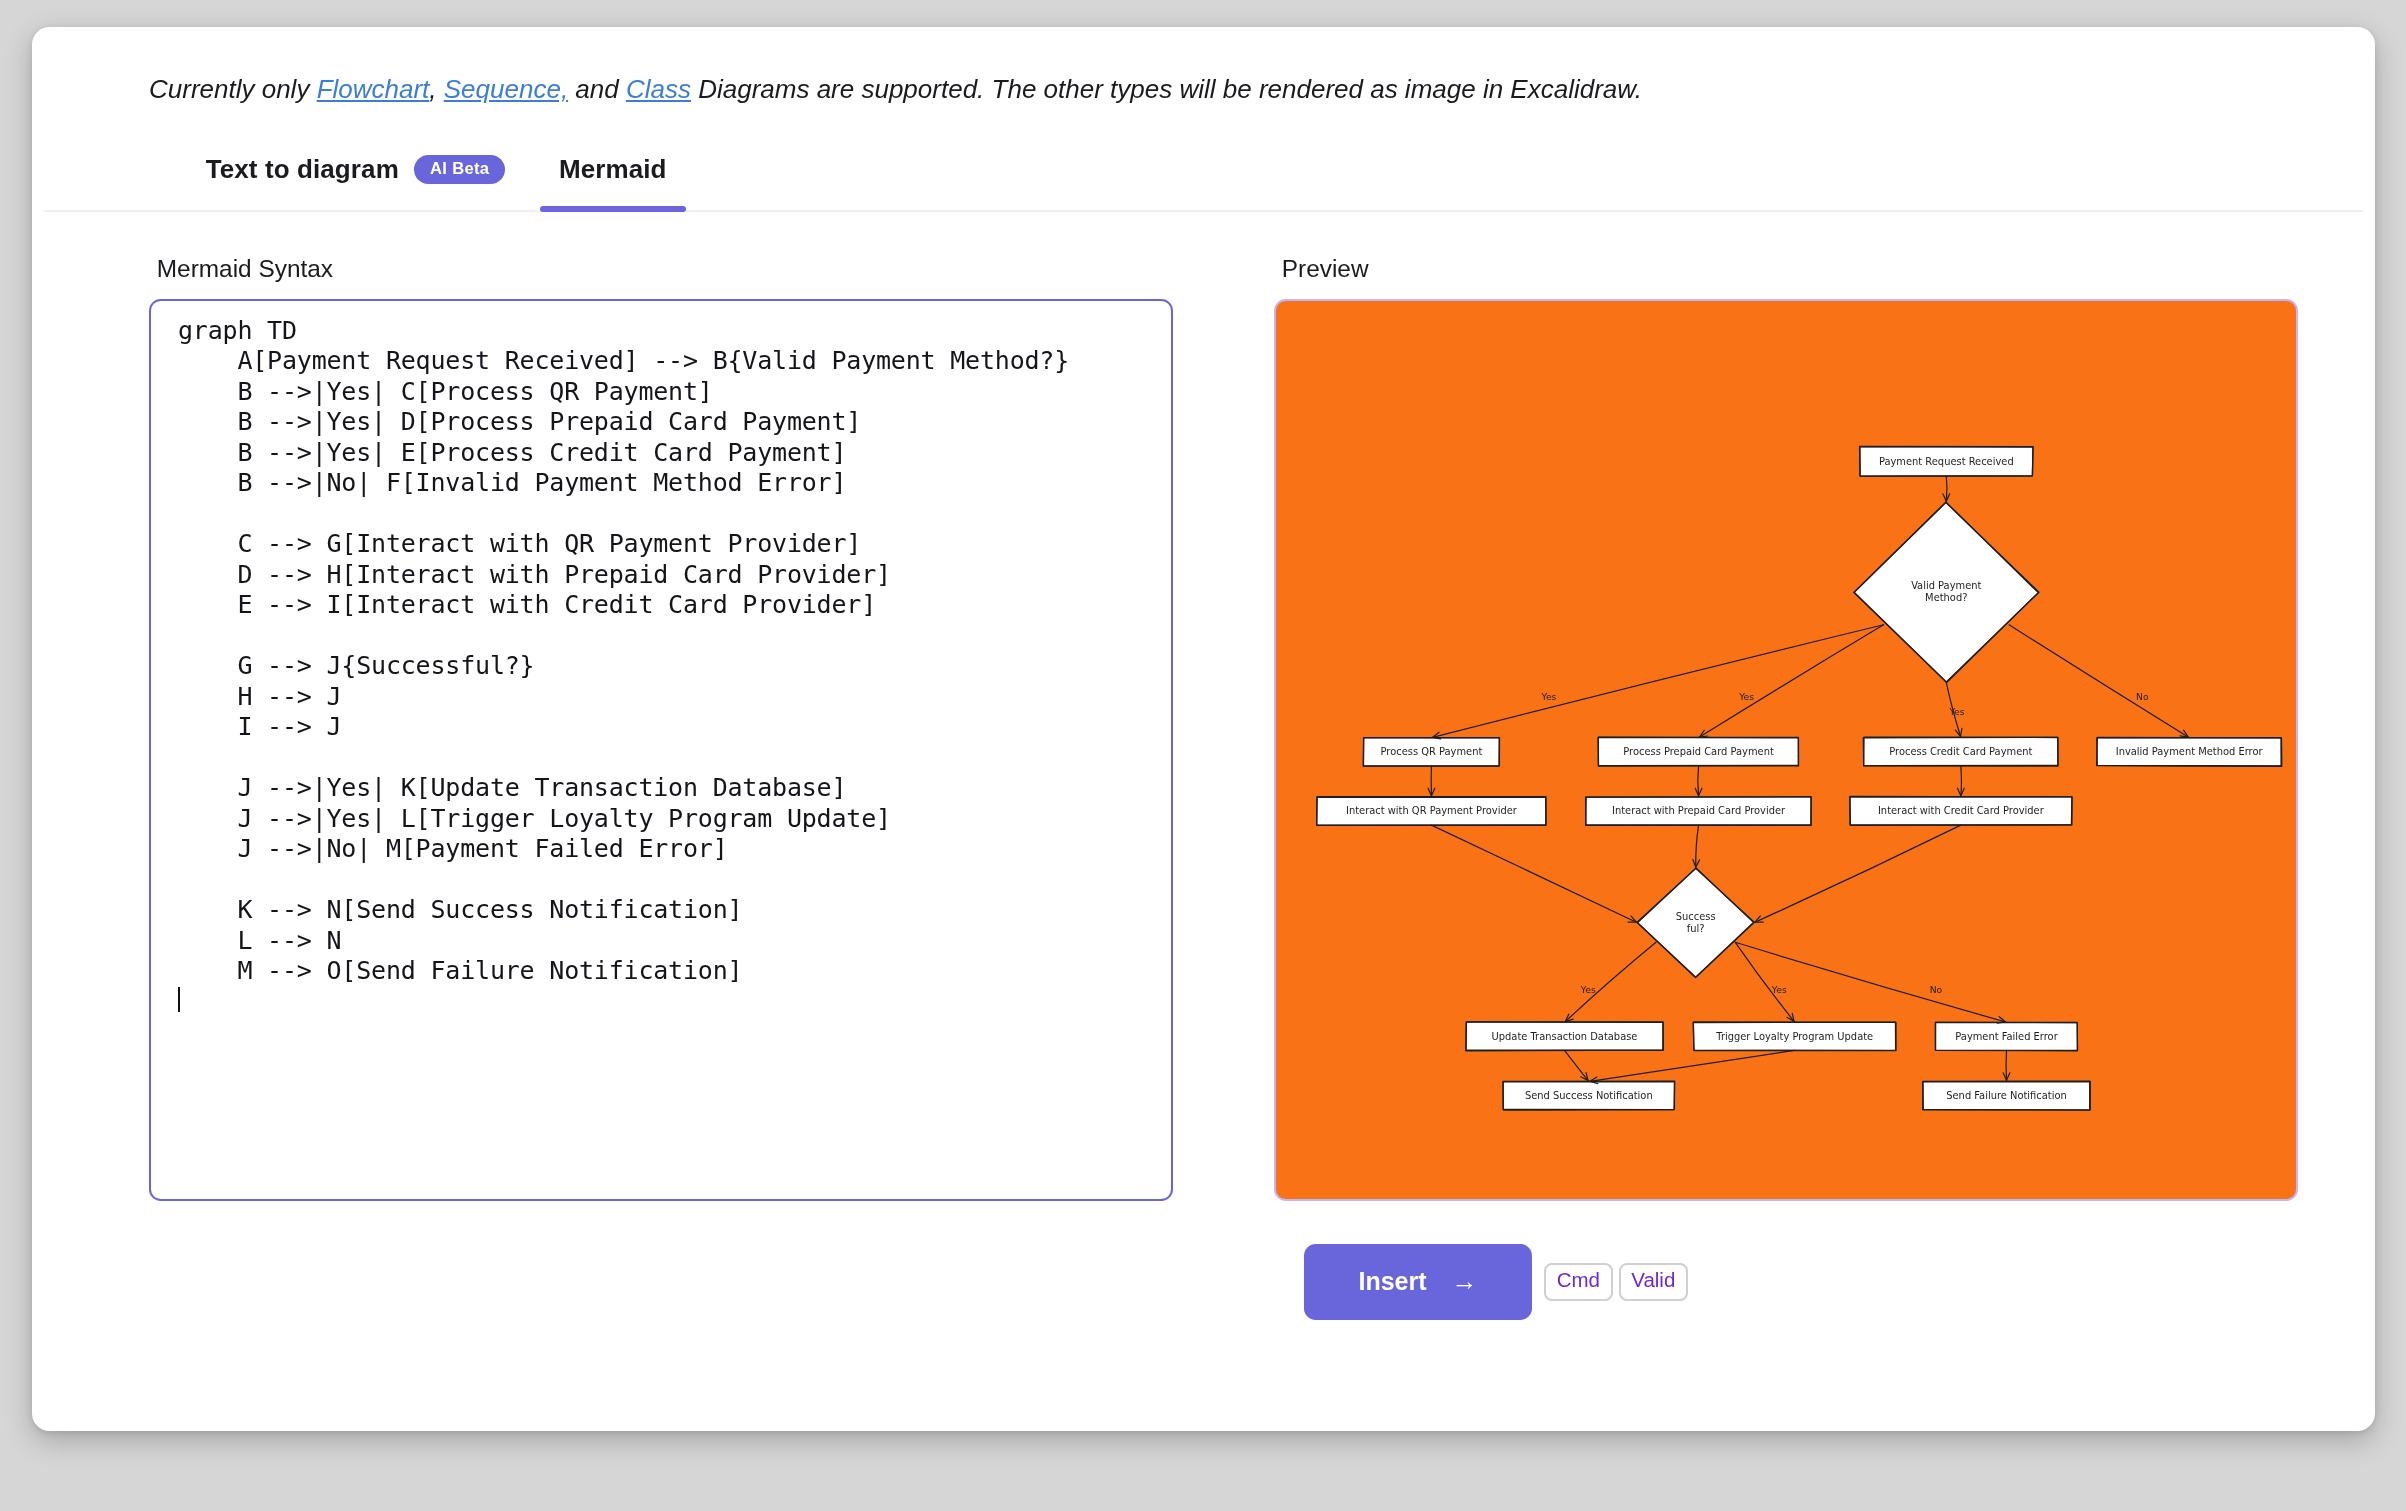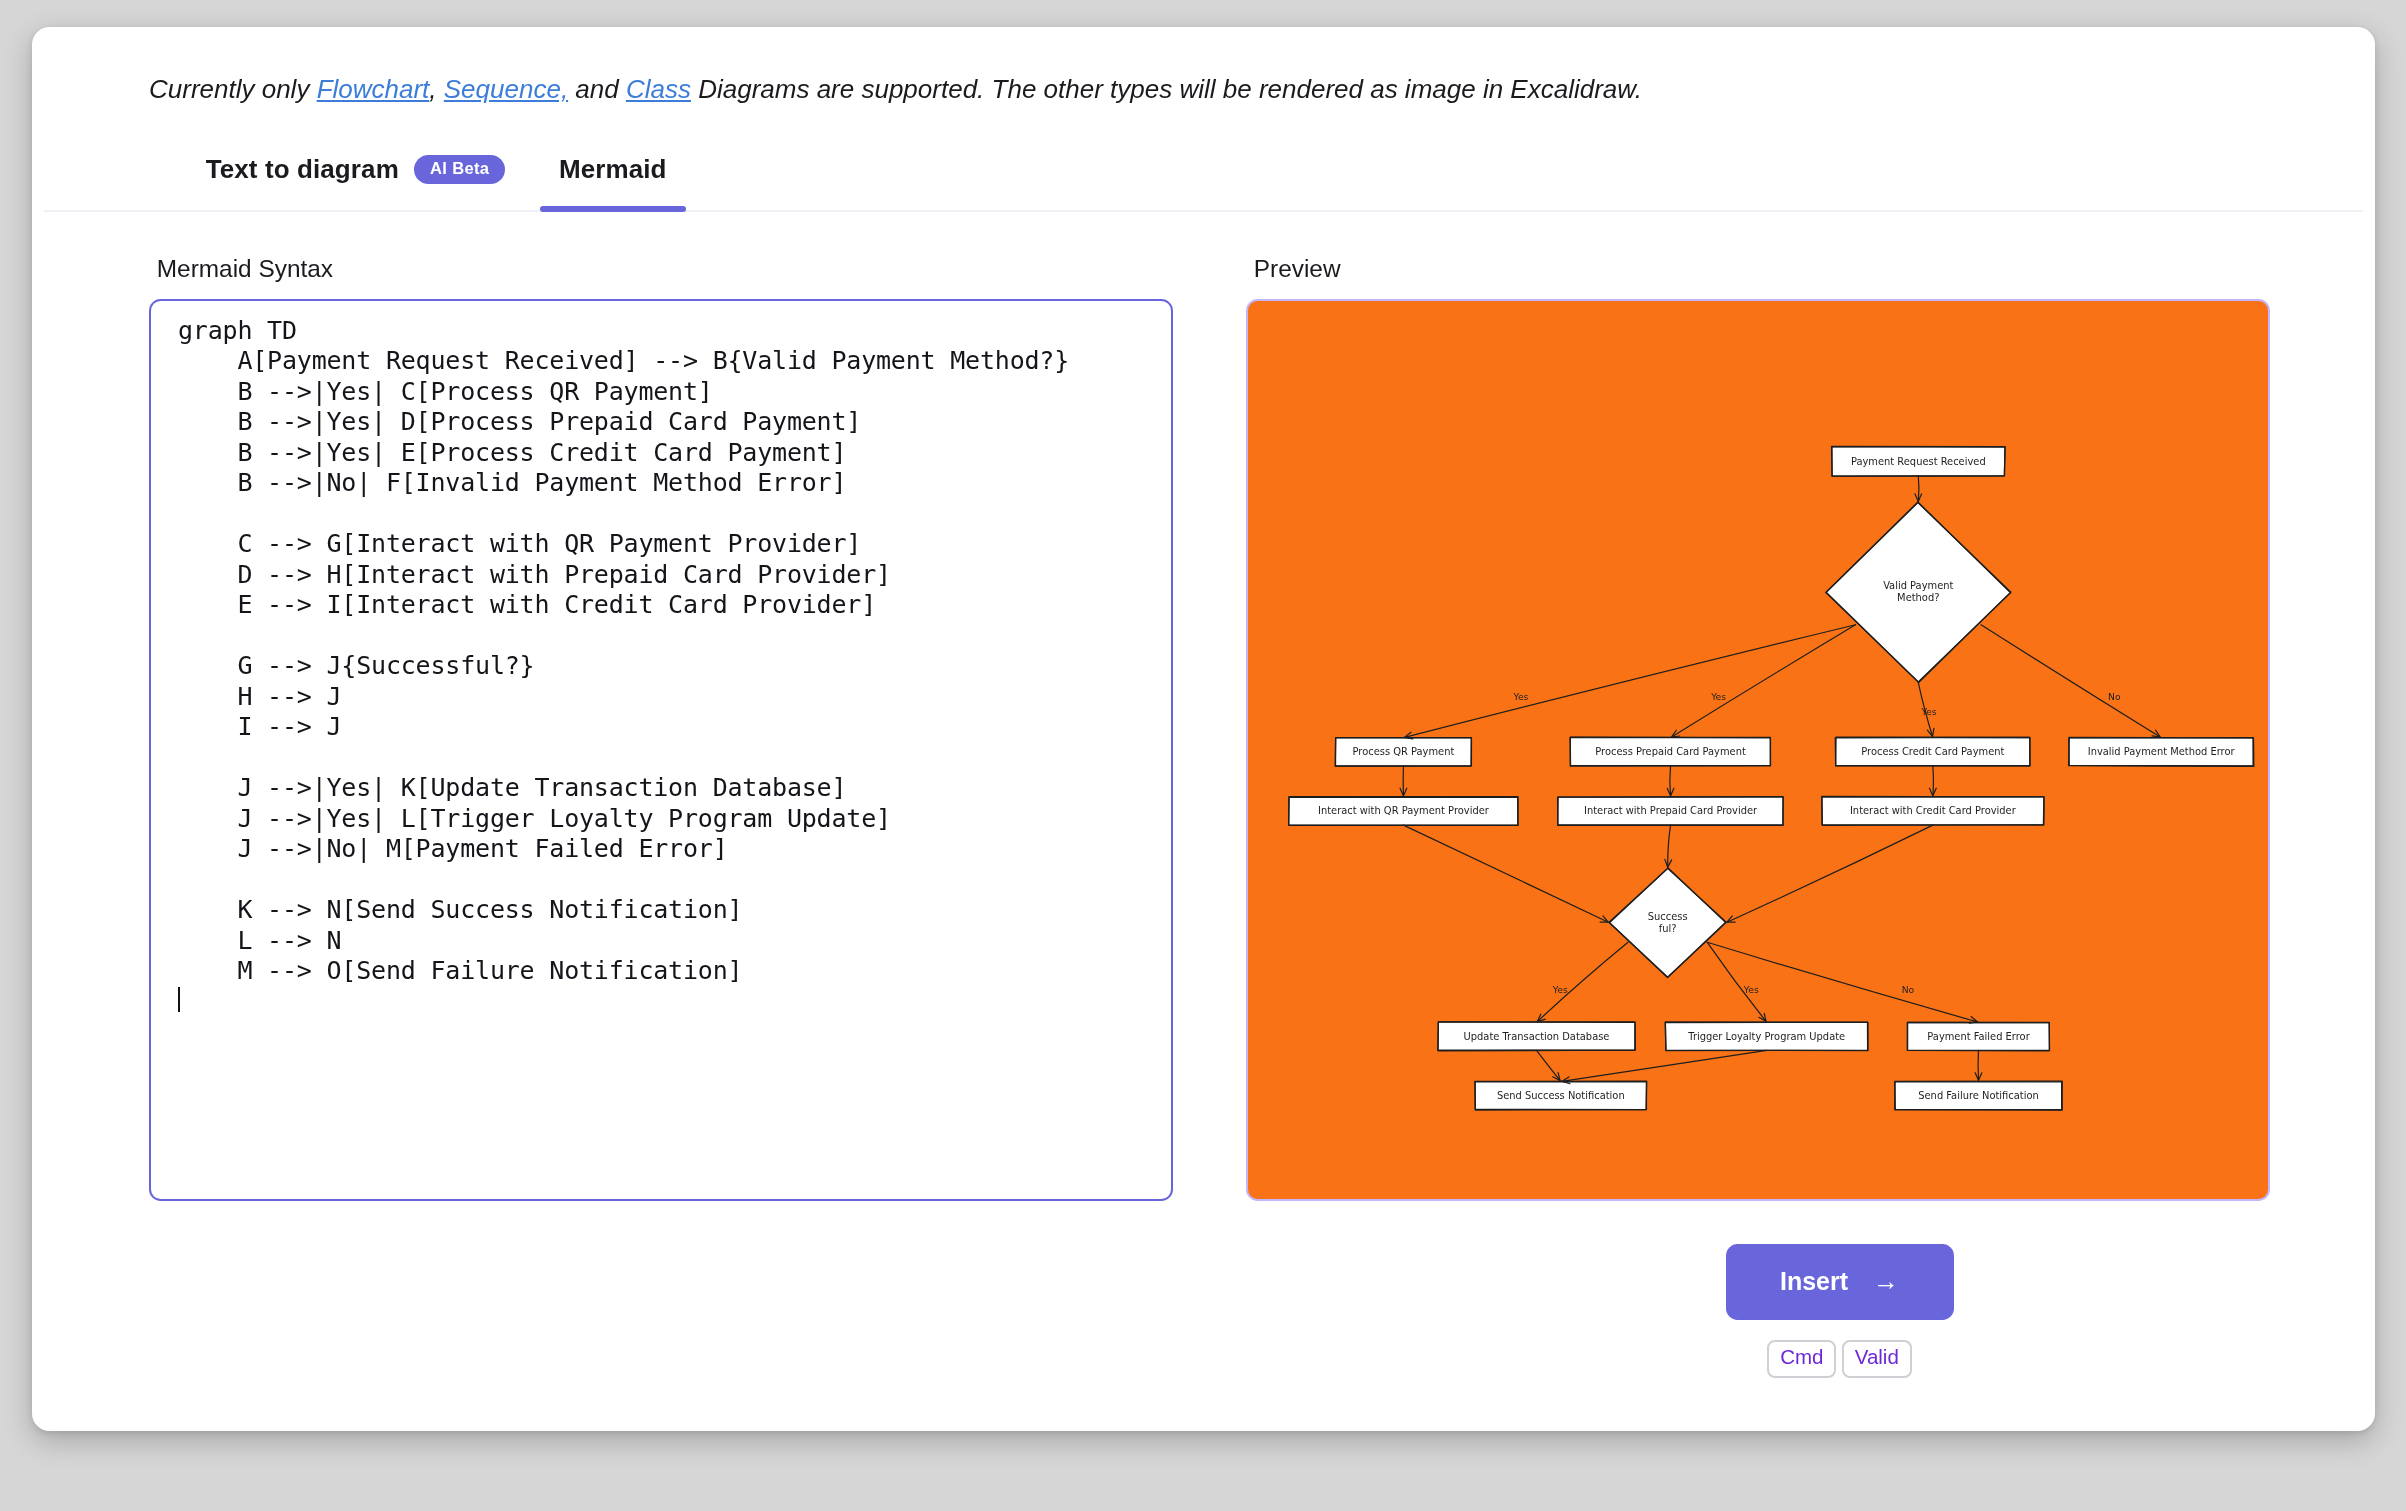--- a/index.html
+++ b/index.html
@@ -69,21 +69,21 @@
     font-size: 26px;
     font-style: italic;
     color: #1b1b1f;
     font-weight: 500;
   }
   #notice .lnk { color: #3c7dd9; font-style: italic; }
 
   
   #body {
     display: flex;
-    gap: 73px;
+    gap: 101px;
     margin: 43px 0 0 117px;
   }
   .col-label {
     font-size: 24.4px;
     color: #1b1b1f;
     font-weight: 400;
     margin-bottom: 15.6px;
     padding-left: 7.8px;
   }
 
@@ -149,23 +149,22 @@
     font-family: "DejaVu Sans", sans-serif;
     font-size: 9.5px;
     fill: #1e1e1e;
     text-anchor: middle;
   }
 
   
   #footer {
     display: flex;
     align-items: center;
-    gap: 20px;
+    gap: 12px;
     margin: 43px 0 0 1272px;
-    flex-direction: column;
   }
   #insert-btn {
     width: 228px; height: 76px;
     background: #6965db;
     color: #ffffff;
     border: none;
     border-radius: 11.7px;
     font-family: "Liberation Sans", sans-serif;
     font-size: 25px;
     font-weight: 700;

